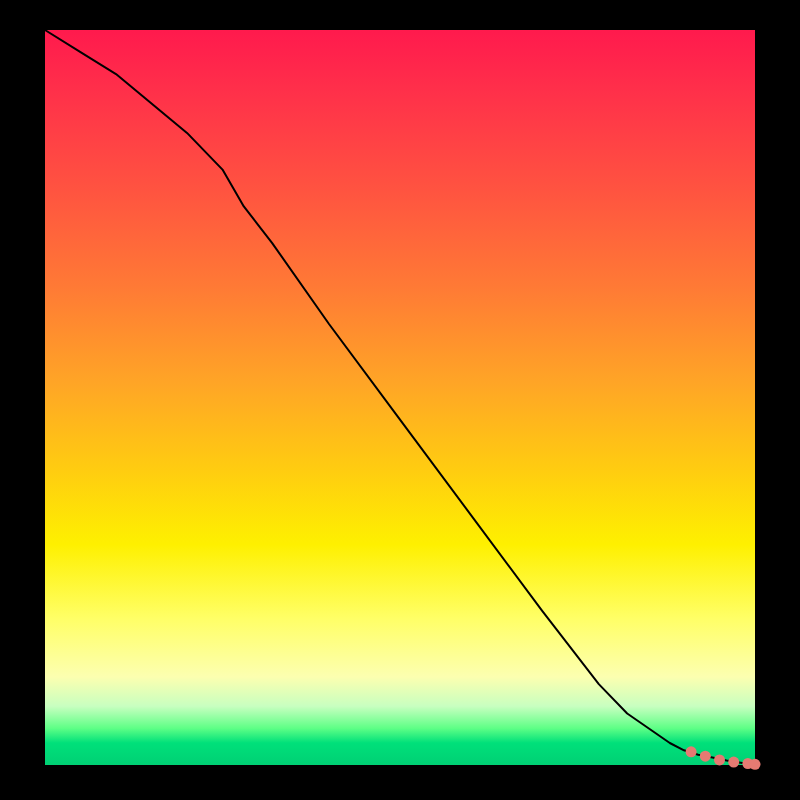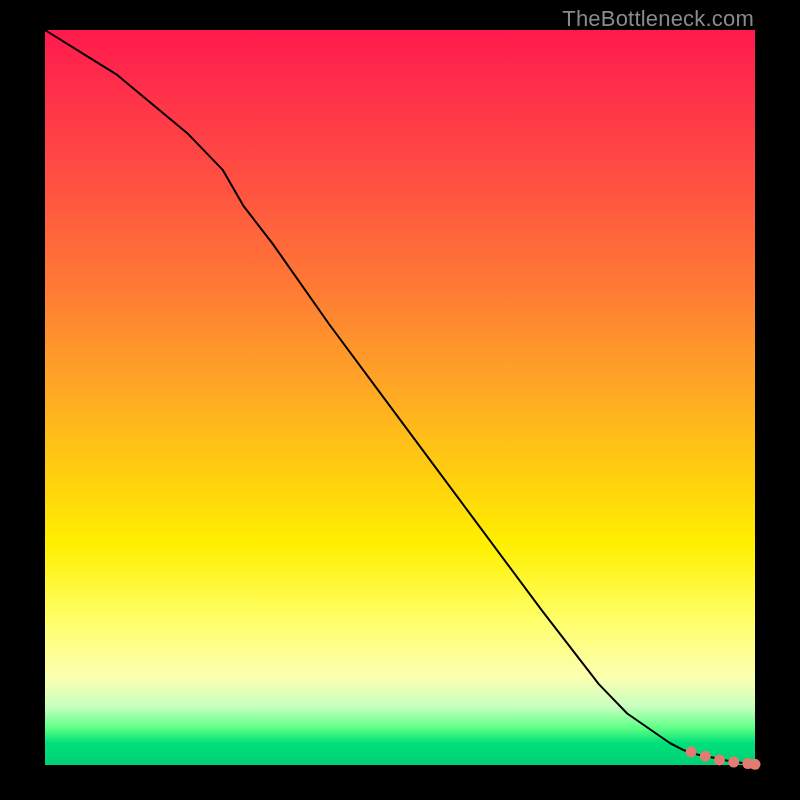--- a/index.html
+++ b/index.html
@@ -72,21 +72,20 @@
     fill: #e57a72;
     stroke: none;
   }
 </style>
 </head>
 <body>
 
 <div class="canvas">
   <div class="plot-area"></div>
 
-  <div class="watermark">TheBottleneck.com</div>
 
   <svg class="overlay" viewBox="0 0 800 800">
     <g id="curve-group">
         <path d="M45.0 30.0 L80.5 52.1 L116.0 74.1 L151.5 103.5 L187.0 132.9 L222.5 169.6 L243.8 206.4 L272.2 243.1 L329.0 324.0 L400.0 419.6 L471.0 515.1 L542.0 610.6 L598.8 684.1 L627.2 713.5 L648.5 728.3 L669.8 743.0 L684.0 750.3 L698.2 754.7 L712.4 757.6 L726.6 760.6 L740.8 762.8 L755.0 765.0 " class="line"></path>
       </g>
     <g id="marker-group">
         <path d="M 580.0 664.2 L 589.2 674.7" stroke="#e57a72" stroke-width="11" stroke-linecap="round" fill="none" class="marker-pill"></path>
         <path d="M 587.1 671.5 L 596.3 682.1" stroke="#e57a72" stroke-width="11" stroke-linecap="round" fill="none" class="marker-pill"></path>
         <path d="M 594.2 678.9 L 603.4 689.4" stroke="#e57a72" stroke-width="11" stroke-linecap="round" fill="none" class="marker-pill"></path>
         <path d="M 601.3 686.2 L 610.5 696.8" stroke="#e57a72" stroke-width="11" stroke-linecap="round" fill="none" class="marker-pill"></path>

